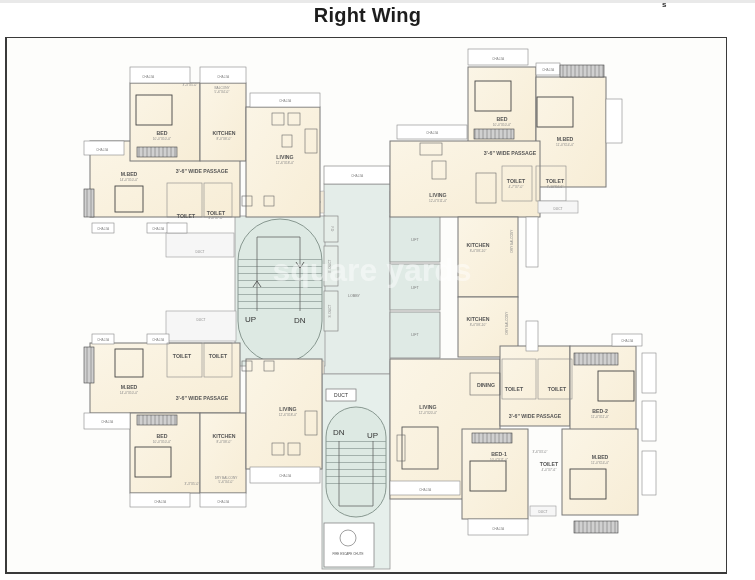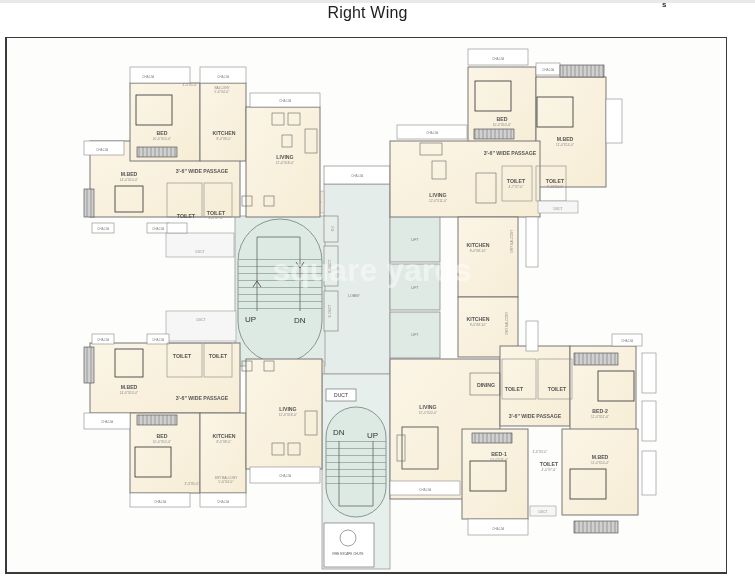--- a/index.html
+++ b/index.html
@@ -1,18 +1,18 @@
 <!DOCTYPE html>
 <html><head>
 <meta charset="utf-8">
 <style>
   html,body{margin:0;padding:0;background:#ffffff;}
   body{width:755px;height:580px;position:relative;overflow:hidden;font-family:"Liberation Sans",sans-serif;}
   .topbar{position:absolute;left:0;top:0;width:755px;height:3px;background:#e9e9e9;}
-  .title{position:absolute;left:0;top:4px;width:735px;text-align:center;font-weight:normal;font-size:16px;color:#1d1d1d;letter-spacing:0.2px;}
+  .title{position:absolute;left:0;top:4px;width:735px;text-align:center;font-weight:bold;font-size:20px;color:#1d1d1d;letter-spacing:0.2px;}
   .corner-mark{position:absolute;left:662px;top:0px;font-size:8px;font-weight:bold;color:#333;}
   .frame{position:absolute;left:5px;top:37px;width:722px;height:537px;border:1px solid #3a3a3a;border-left-width:2px;border-bottom-width:2px;background:#fdfdfb;box-sizing:border-box;}
   svg text{font-family:"Liberation Sans",sans-serif;}
   .lbl{font-size:5.2px;fill:#555;font-weight:bold;}
   .sub{font-size:3.2px;fill:#888;}
   .sm{font-size:3.6px;fill:#777;}
   .stair{font-size:8px;fill:#333;}
 </style>
 </head>
 <body>

